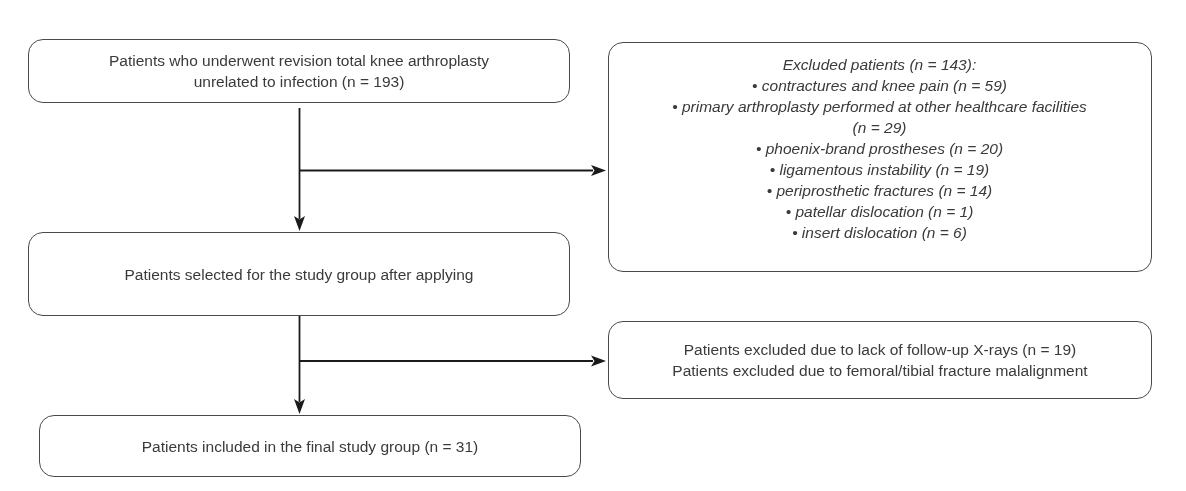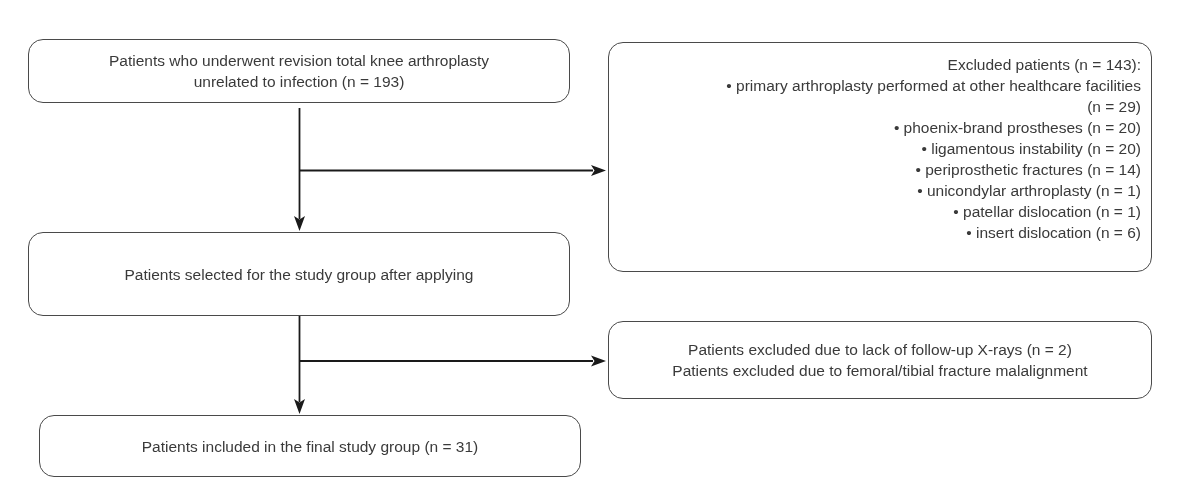--- a/index.html
+++ b/index.html
@@ -51,21 +51,22 @@
   }
   #node-initial  { left: 28px;  top: 39px;  width: 542px; height: 64px; justify-content: center; }
   #node-excluded { left: 608px; top: 42px;  width: 544px; height: 230px; padding: 11px 10px 0 9px; }
   #node-selected { left: 28px;  top: 232px; width: 542px; height: 84px; }
   #node-xray     { left: 608px; top: 321px; width: 544px; height: 78px; }
   #node-final    { left: 39px;  top: 415px; width: 542px; height: 62px; }
   #node-excluded .excl-title {
     text-align: center;
   }
   #node-excluded .line {
-    text-align: right;
+    text-align: center;
+    font-style: italic;
   }
 </style>
 </head>
 <body>
 
 <div class="canvas">
 
   <svg class="arrows" viewBox="0 0 1186 491">
     <g>
       <line x1="299.5" y1="108" x2="299.5" y2="219"></line>
@@ -85,36 +86,36 @@
     </g>
   </svg>
 
   <div class="node centered" id="node-initial">
     <div class="line">Patients who underwent revision total knee arthroplasty</div>
     <div class="line">unrelated to infection (n = 193)</div>
   </div>
 
   <div class="node" id="node-excluded">
     <div class="line excl-title">Excluded patients (n = 143):</div>
+    <div class="line">• contractures and knee pain (n = 59)</div>
     <div class="line">• primary arthroplasty performed at other healthcare facilities</div>
     <div class="line">(n = 29)</div>
     <div class="line">• phoenix-brand prostheses (n = 20)</div>
-    <div class="line">• ligamentous instability (n = 20)</div>
+    <div class="line">• ligamentous instability (n = 19)</div>
     <div class="line">• periprosthetic fractures (n = 14)</div>
-    <div class="line">• unicondylar arthroplasty (n = 1)</div>
     <div class="line">• patellar dislocation (n = 1)</div>
     <div class="line">• insert dislocation (n = 6)</div>
   </div>
 
   <div class="node centered" id="node-selected">
     <div class="line">Patients selected for the study group after applying</div>
   </div>
 
   <div class="node centered" id="node-xray">
-    <div class="line">Patients excluded due to lack of follow-up X-rays (n = 2)</div>
+    <div class="line">Patients excluded due to lack of follow-up X-rays (n = 19)</div>
     <div class="line">Patients excluded due to femoral/tibial fracture malalignment</div>
   </div>
 
   <div class="node centered" id="node-final">
     <div class="line">Patients included in the final study group (n = 31)</div>
   </div>
 
 </div>
 
 </body></html>

